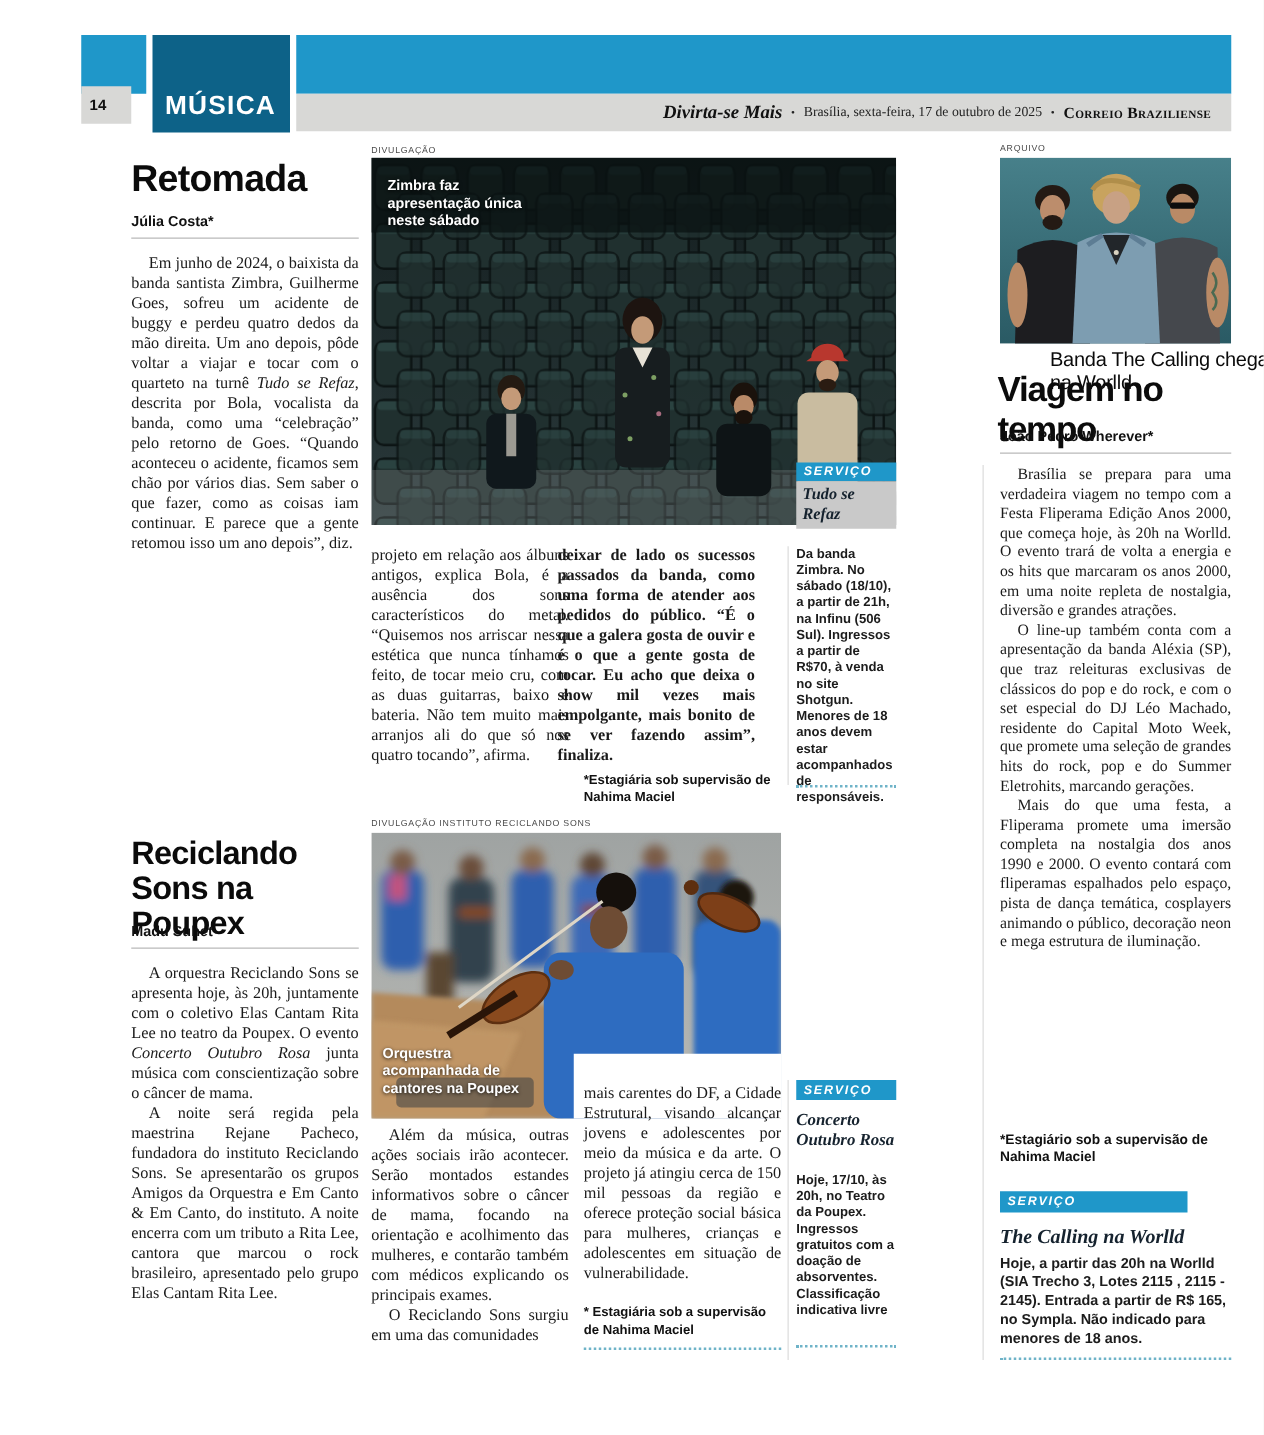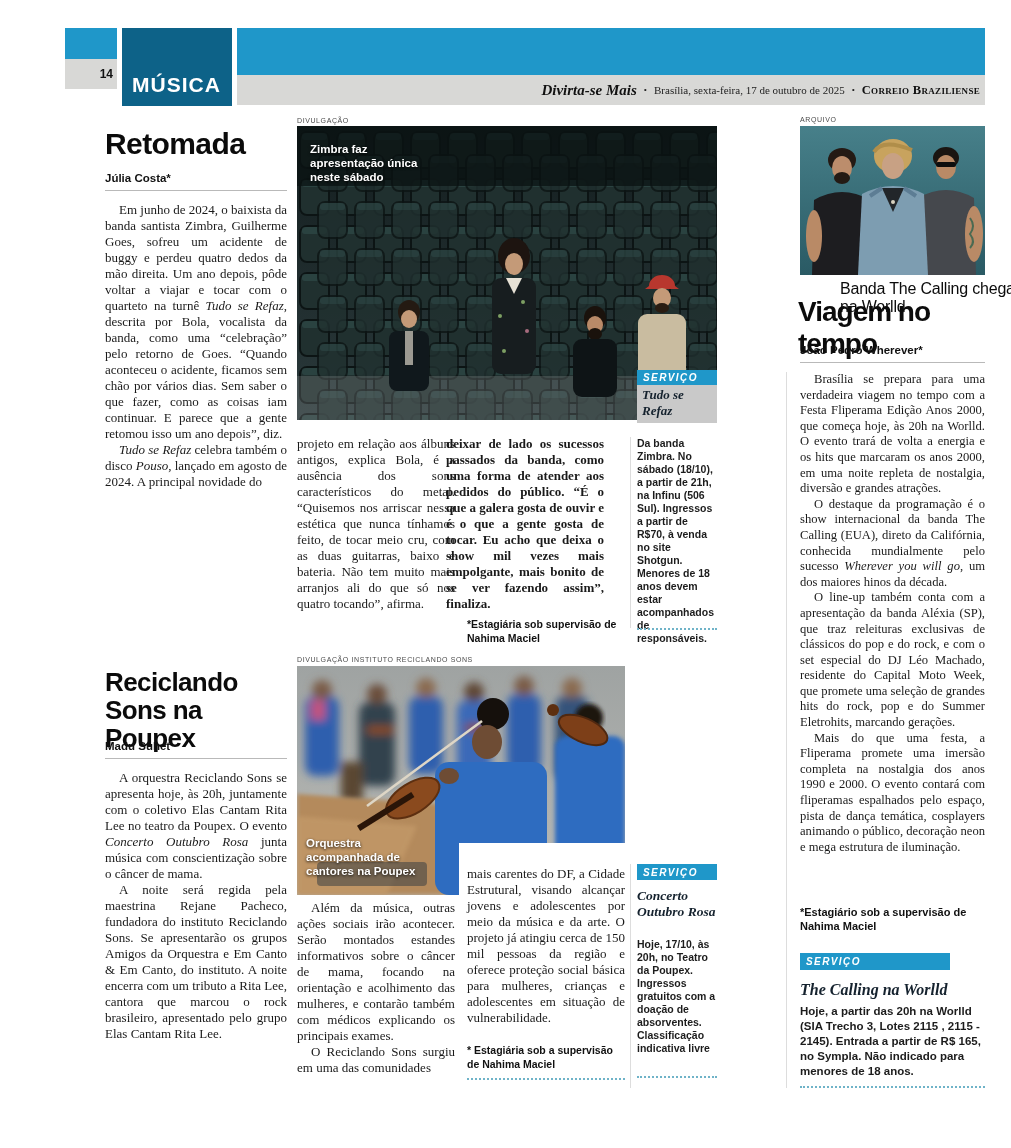--- a/index.html
+++ b/index.html
@@ -8,21 +8,21 @@
   .abs{position:absolute;}
   .sans{font-family:"Liberation Sans",sans-serif;}
   .serif{font-family:"Liberation Serif",serif;}
 
   
   .band{background:#1f97c9;}
   .musica-box{background:#0d6288;display:flex;align-items:flex-end;padding:0 0 9px 10px;box-sizing:border-box;}
   .musica-label{color:#fff;font-weight:bold;font-size:21px;letter-spacing:1px;text-align:right;}
   .strip{background:#d8d8d6;display:flex;align-items:center;box-sizing:border-box;}
   .pageno{font-weight:bold;font-size:12px;color:#111;}
-  .dateline{justify-content:flex-end;gap:7px;padding-right:5px;}
+  .dateline{justify-content:flex-end;gap:7px;padding-right:16px;}
   .masthead{font-weight:bold;font-style:italic;font-size:15px;color:#111;}
   .datetext{font-size:11px;color:#222;}
   .brand{font-weight:bold;font-size:12.5px;font-variant:small-caps;letter-spacing:.3px;color:#111;}
   .bullet{font-size:9px;color:#222;}
 
   
   .headline{font-family:"Liberation Sans",sans-serif;font-weight:bold;color:#0b0b0b;letter-spacing:-.6px;}
   .byline{font-family:"Liberation Sans",sans-serif;font-weight:bold;font-size:11.5px;color:#111;}
   .rule{height:1px;background:#b9b9b9;}
   .vrule{width:1px;background:#ddd;}
@@ -48,40 +48,39 @@
                 text-align:left;}
   .dotted{border-top:2px dotted #6fb3c8;}
 </style>
 </head>
 <body>
 
 <div id="page">
 
   <div class="abs band" style="left:65px;top:28px;width:52px;height:47px;"></div>
   <div class="abs band" style="left:237px;top:28px;width:748px;height:47px;"></div>
-  <div class="abs strip" style="left:65px;top:59px;width:52px;height:30px;justify-content:flex-end;padding-right:4px;">
+  <div class="abs strip" style="left:65px;top:69px;width:40px;height:30px;justify-content:flex-end;padding-right:20px;">
     <span class="pageno sans">14</span>
   </div>
   <div class="abs strip dateline" style="left:237px;top:75px;width:748px;height:30px;">
     <span class="masthead serif">Divirta-se Mais</span>
     <span class="bullet">•</span>
     <span class="datetext serif">Brasília, sexta-feira, 17 de outubro de 2025</span>
     <span class="bullet">•</span>
     <span class="brand serif">Correio Braziliense</span>
   </div>
   <div class="abs musica-box" style="left:122px;top:28px;width:110px;height:78px;">
     <span class="musica-label sans">MÚSICA</span>
   </div>
 
   <div class="abs headline" style="left:105px;top:128px;width:182px;font-size:30px;line-height:32px;">Retomada</div>
   <div class="abs byline" style="left:105px;top:172px;width:182px;">Júlia Costa*</div>
   <div class="abs rule" style="left:105px;top:190px;width:182px;"></div>
   <div class="abs body-text bt-left serif" style="left:105px;top:202px;width:182px;">
     <p>Em junho de 2024, o baixista da banda santista Zimbra, Guilherme Goes, sofreu um acidente de buggy e perdeu quatro dedos da mão direita. Um ano depois, pôde voltar a viajar e tocar com o quarteto na turnê <i>Tudo se Refaz</i>, descrita por Bola, vocalista da banda, como uma “celebração” pelo retorno de Goes. “Quando aconteceu o acidente, ficamos sem chão por vários dias. Sem saber o que fazer, como as coisas iam continuar. E parece que a gente retomou isso um ano depois”, diz.</p>
-    <p><i>Tudo se Refaz</i> celebra também o disco <i>Pouso</i>, lançado em agosto de 2024. A principal novidade do</p>
   </div>
 
   <div class="abs headline" style="left:105px;top:668px;width:182px;font-size:26px;line-height:28px;">Reciclando Sons na Poupex</div>
   <div class="abs byline" style="left:105px;top:740px;width:182px;">Madu Suhet</div>
   <div class="abs rule" style="left:105px;top:758px;width:182px;"></div>
   <div class="abs body-text bt-left serif" style="left:105px;top:770px;width:182px;">
     <p>A orquestra Reciclando Sons se apresenta hoje, às 20h, juntamente com o coletivo Elas Cantam Rita Lee no teatro da Poupex. O evento <i>Concerto Outubro Rosa</i> junta música com conscientização sobre o câncer de mama.</p>
     <p>A noite será regida pela maestrina Rejane Pacheco, fundadora do instituto Reciclando Sons. Se apresentarão os grupos Amigos da Orquestra e Em Canto &amp; Em Canto, do instituto. A noite encerra com um tributo a Rita Lee, cantora que marcou o rock brasileiro, apresentado pelo grupo Elas Cantam Rita Lee.</p>
   </div>
 
@@ -265,21 +264,20 @@
         <circle cx="93" cy="76" r="2" fill="#d8d2c0"></circle>
       </g>
     </svg>
   </div>
   <div class="abs sans" style="left:840px;top:280px;width:185px;font-weight:normal;font-size:16px;letter-spacing:-.2px;color:#0b0b0b;">Banda The Calling chega na Worlld</div>
   <div class="abs headline" style="left:798px;top:296px;width:187px;font-size:28px;line-height:32px;letter-spacing:-1px;">Viagem no tempo</div>
   <div class="abs byline" style="left:800px;top:344px;width:185px;">João Pedro Wherever*</div>
   <div class="abs rule" style="left:800px;top:362px;width:185px;"></div>
   <div class="abs body-text bt-right serif" style="left:800px;top:372px;width:185px;">
     <p>Brasília se prepara para uma verdadeira viagem no tempo com a Festa Fliperama Edição Anos 2000, que começa hoje, às 20h na Worlld. O evento trará de volta a energia e os hits que marcaram os anos 2000, em uma noite repleta de nostalgia, diversão e grandes atrações.</p>
-    <p>O destaque da programação é o show internacional da banda The Calling (EUA), direto da Califórnia, conhecida mundialmente pelo sucesso <i>Wherever you will go</i>, um dos maiores hinos da década.</p>
     <p>O line-up também conta com a apresentação da banda Aléxia (SP), que traz releituras exclusivas de clássicos do pop e do rock, e com o set especial do DJ Léo Machado, residente do Capital Moto Week, que promete uma seleção de grandes hits do rock, pop e do Summer Eletrohits, marcando gerações.</p>
     <p>Mais do que uma festa, a Fliperama promete uma imersão completa na nostalgia dos anos 1990 e 2000. O evento contará com fliperamas espalhados pelo espaço, pista de dança temática, cosplayers animando o público, decoração neon e mega estrutura de iluminação.</p>
   </div>
   <div class="abs footnote" style="left:800px;top:905px;width:185px;font-size:11px;line-height:14px;">*Estagiário sob a supervisão de Nahima Maciel</div>
 
   <div class="abs servico-bar" style="left:800px;top:953px;width:150px;height:17px;">SERVIÇO</div>
   <div class="abs servico-title" style="left:800px;top:981px;width:185px;font-size:16px;line-height:18px;">The Calling na Worlld</div>
   <div class="abs servico-body" style="left:800px;top:1004px;width:185px;font-size:11.5px;line-height:15px;">Hoje, a partir das 20h na Worlld (SIA Trecho 3, Lotes 2115 , 2115 - 2145). Entrada a partir de R$ 165, no Sympla. Não indicado para menores de 18 anos.</div>
   <div class="abs dotted" style="left:800px;top:1086px;width:185px;"></div>
 

